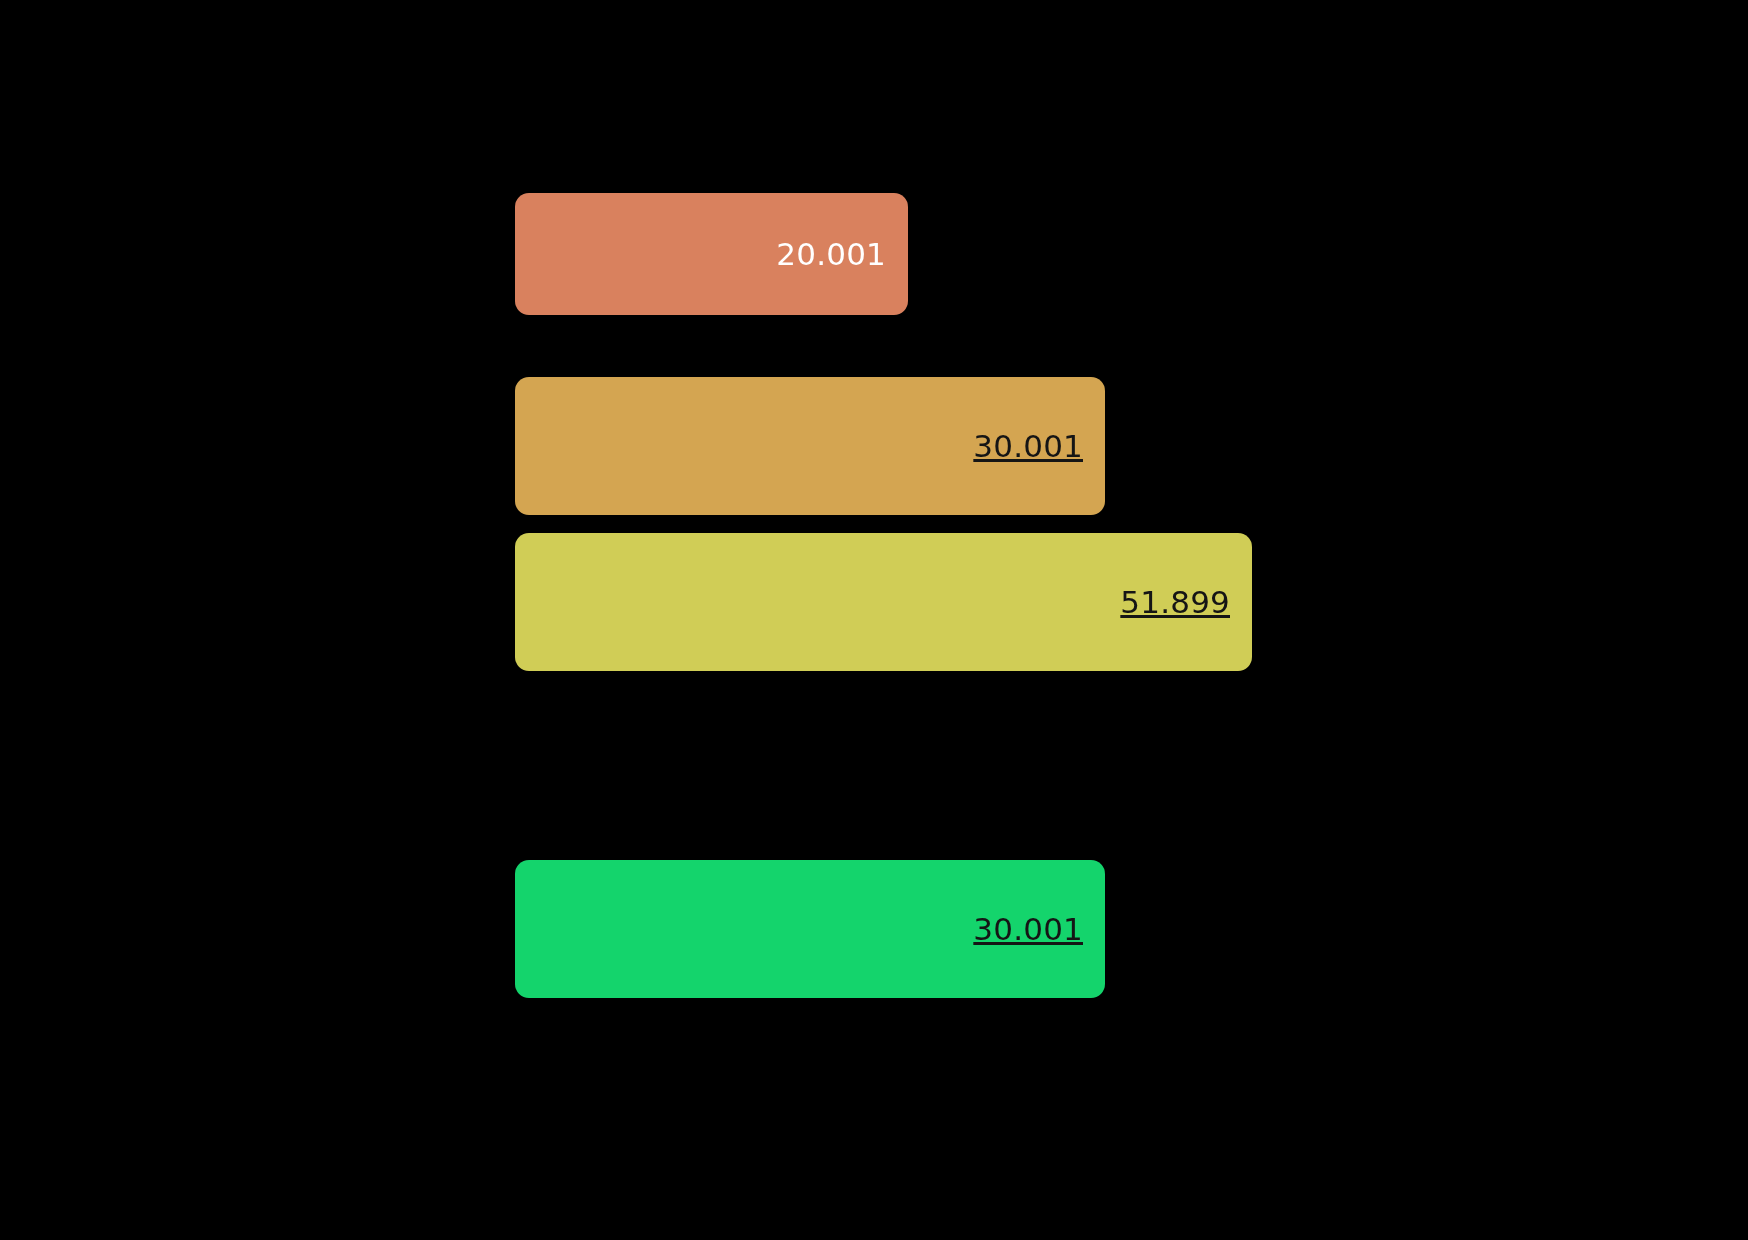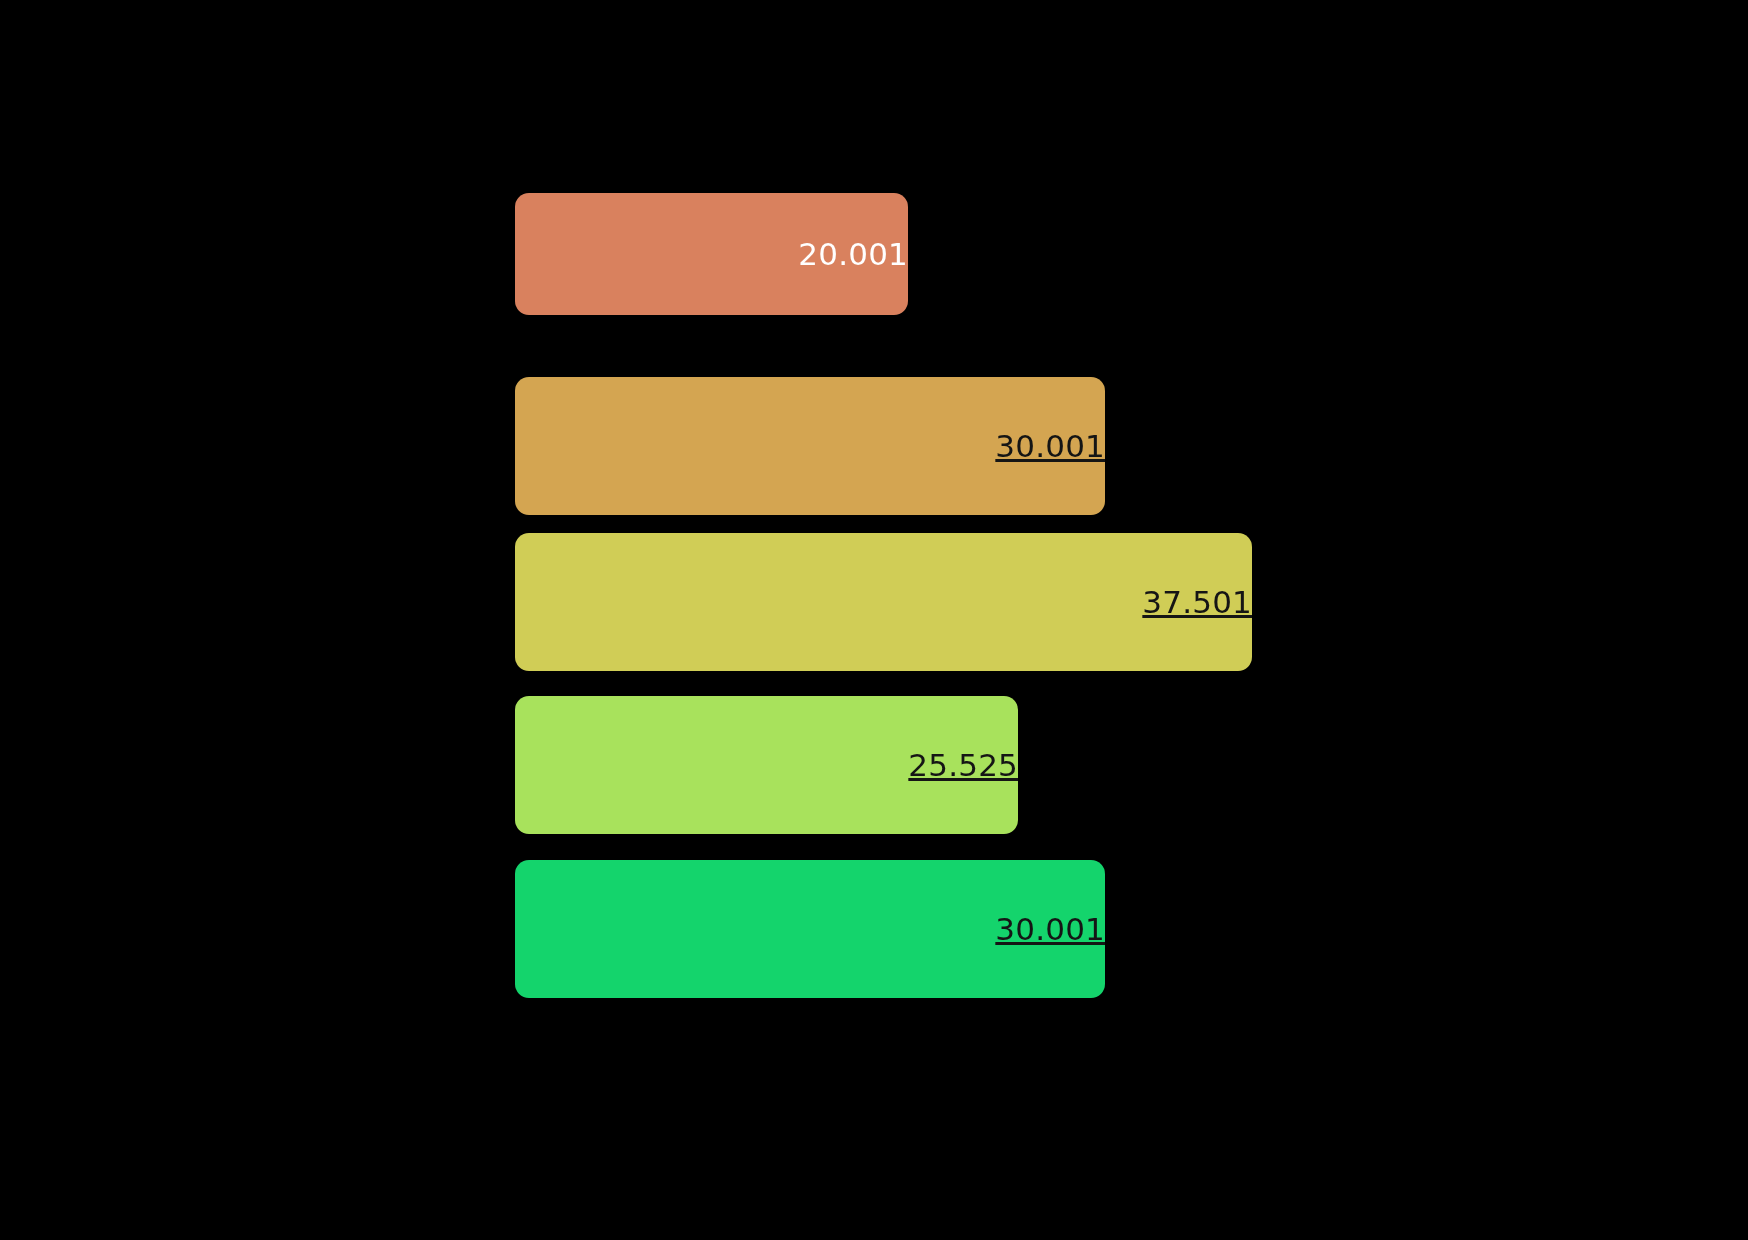--- a/index.html
+++ b/index.html
@@ -42,20 +42,21 @@
     box-sizing: border-box;
     display: flex;
     align-items: center;
     justify-content: flex-end;
   }
 
   .bar-label {
     font-size: 31px;
     font-family: "DejaVu Sans", "Liberation Sans", sans-serif;
     letter-spacing: 0.2px;
+    padding-right: 22px;
     white-space: nowrap;
     line-height: 1;
     user-select: none;
     margin-left: 40px;
   }
 
   .label-light { color: #ffffff; }
   .label-dark  { color: #151515; text-decoration: underline; }
 </style>
 </head>
@@ -68,26 +69,21 @@
           <span class="bar-label label-light" style="color: rgb(255, 255, 255);">20.001</span>
         </div>
       </div>
       <div class="bar-row" style="top: 377px; height: 138px;">
         <div class="bar" style="left: 515px; width: 590px; background: rgb(212, 165, 81);">
           <span class="bar-label label-dark" style="color: rgb(21, 21, 21);">30.001</span>
         </div>
       </div>
       <div class="bar-row" style="top: 533px; height: 138px;">
         <div class="bar" style="left: 515px; width: 737px; background: rgb(208, 205, 86);">
-          <span class="bar-label label-dark" style="color: rgb(21, 21, 21);">37.501</span>
-        </div>
-      </div>
-      <div class="bar-row" style="top: 696px; height: 138px;">
-        <div class="bar" style="left: 515px; width: 503px; background: rgb(168, 226, 92);">
-          <span class="bar-label label-dark" style="color: rgb(21, 21, 21);">25.525</span>
+          <span class="bar-label label-dark" style="color: rgb(21, 21, 21);">51.899</span>
         </div>
       </div>
       <div class="bar-row" style="top: 860px; height: 138px;">
         <div class="bar" style="left: 515px; width: 590px; background: rgb(20, 212, 108);">
           <span class="bar-label label-dark" style="color: rgb(21, 21, 21);">30.001</span>
         </div>
       </div>
     </div>
 </div>
 

